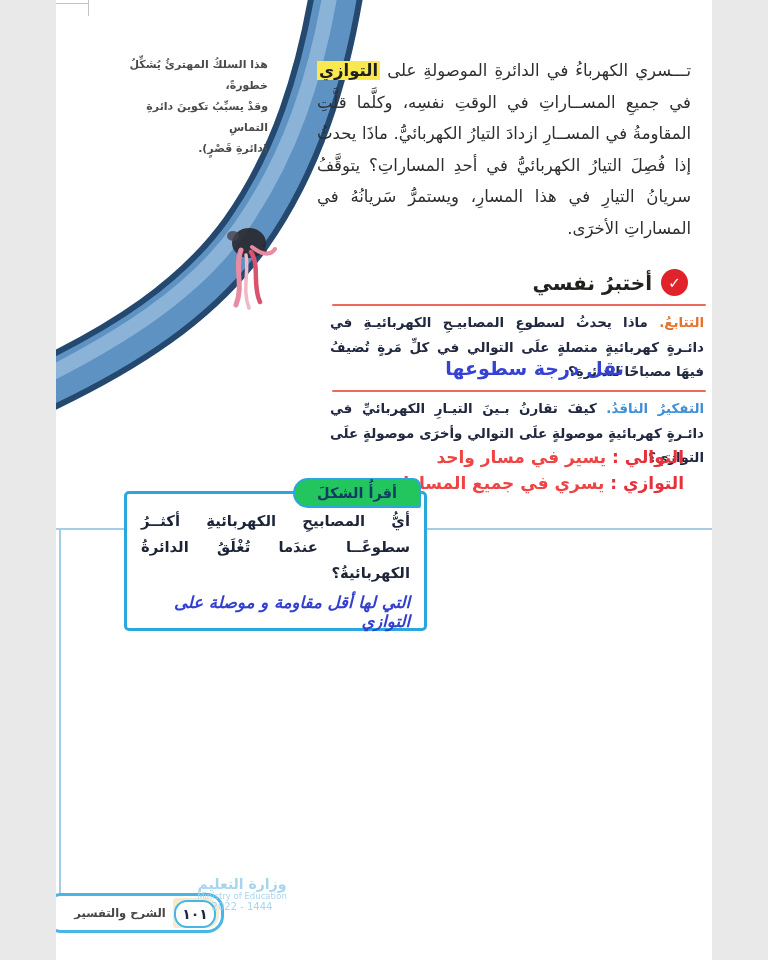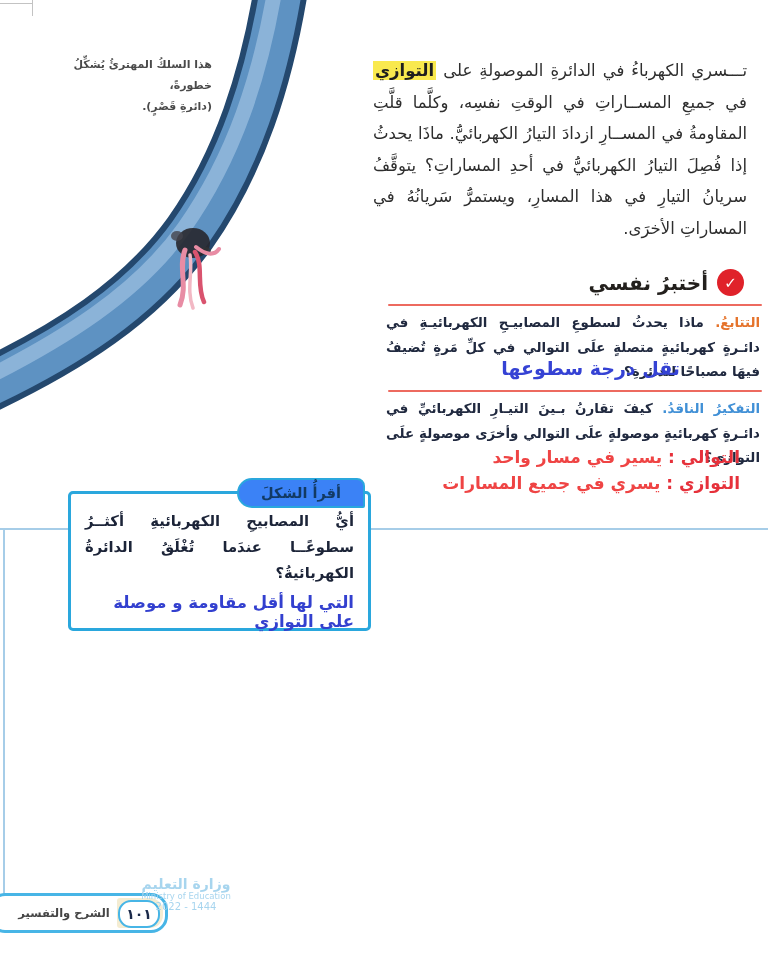--- a/index.html
+++ b/index.html
@@ -1,17 +1,17 @@
 <!DOCTYPE html>
 <html lang="ar" dir="rtl"><head>
 <meta charset="utf-8">
 <style>
   html,body{margin:0;padding:0;background:#e9e9e9;}
   .page{
-    position:relative;width:768px;height:960px;background:#ffffff;
+    position:relative;width:656px;height:960px;background:#ffffff;
     overflow:hidden;margin:0 auto;
     font-family:"DejaVu Sans", sans-serif;
     direction:rtl;
   }
   
   .corner-h{position:absolute;left:0;top:3px;width:33px;height:1px;background:#c3c3c3;}
   .corner-v{position:absolute;left:32px;top:0;width:1px;height:16px;background:#c3c3c3;}
 
   
   .cable{position:absolute;left:0;top:0;}
@@ -75,32 +75,32 @@
   .hrule{position:absolute;left:0;top:528px;width:768px;height:1.5px;background:#a6cde8;z-index:0;}
   .vrule{position:absolute;left:3px;top:528px;width:1.5px;height:366px;background:#a6cde8;z-index:0;}
 
   
   .figure-box{
     position:absolute;left:68px;top:491px;width:297px;height:134px;
     background:#ffffff;border:3px solid #2aa7dd;border-radius:5px;z-index:2;
   }
   .figure-tab{
     position:absolute;top:-16px;right:3px;height:26px;padding:0 22px;
-    background:#3b82f6;border:2.5px solid #2aa7dd;
+    background:#22c55e;border:2.5px solid #2aa7dd;
     border-radius:15px 8px 2px 15px;
     font-size:14.5px;font-weight:bold;color:#123a63;
     display:flex;align-items:center;justify-content:center;
   }
   .figure-q{
     margin:14px 14px 0;font-size:14.8px;font-weight:bold;
     line-height:26px;color:#1c2438;text-align:justify;direction:rtl;
   }
   .figure-a{
     margin:7px 14px 0;font-size:16.5px;font-weight:600;color:#3340cf;
-    text-align:right;direction:rtl;
+    text-align:right;direction:rtl;font-style:italic;
   }
 
   
   .watermark{
     position:absolute;left:116px;top:877px;width:140px;z-index:3;
     text-align:center;color:#a3d3ee;direction:ltr;opacity:.95;pointer-events:none;
   }
   .wm-ar{font-size:14px;font-weight:bold;line-height:14px;}
   .wm-en{font-size:8.5px;line-height:10px;}
   .wm-yr{font-size:10px;line-height:11px;}
@@ -141,20 +141,21 @@
     <ellipse cx="177" cy="236" rx="6" ry="5" fill="#44444c" opacity="0.8"></ellipse>
     <ellipse cx="206" cy="251" rx="5" ry="4" fill="#333" opacity="0.7"></ellipse>
     <path d="M185,250 C178,268 188,285 180,305" stroke="#e88ca4" stroke-width="5" fill="none" stroke-linecap="round"></path>
     <path d="M195,252 C204,266 196,285 204,302" stroke="#d9536e" stroke-width="4.5" fill="none" stroke-linecap="round"></path>
     <path d="M190,255 C193,272 186,290 193,308" stroke="#f2b8c4" stroke-width="3.5" fill="none" stroke-linecap="round"></path>
     <path d="M196,247 C206,255 214,256 219,249" stroke="#e88ca4" stroke-width="4" fill="none" stroke-linecap="round"></path>
   </svg>
 
   <div class="caption">
     <div>هذا السلكُ المهترئُ يُشكِّلُ خطورةً،</div>
+    <div>وقدْ يسبِّبُ تكوينَ دائرةِ التماسِ</div>
     <div>(دائرةِ قَصْرٍ).</div>
   </div>
 
   <p class="para p1"><span>تـــسري الكهرباءُ في الدائرةِ الموصولةِ على </span><span class="hl">التوازي</span><span> في جميعِ المســاراتِ في الوقتِ نفسِه، وكلَّما قلَّتِ المقاومةُ في المســارِ ازدادَ التيارُ الكهربائيُّ. ماذَا يحدثُ إذا فُصِلَ التيارُ الكهربائيُّ في أحدِ المساراتِ؟ يتوقَّفُ سريانُ التيارِ في هذا المسارِ، ويستمرُّ سَريانُهُ في المساراتِ الأخرَى.</span></p>
 
 
   <div class="selfcheck-head">
     <span class="check-circle">✓</span>
     <span class="selfcheck-title">أختبرُ نفسي</span>
   </div>

